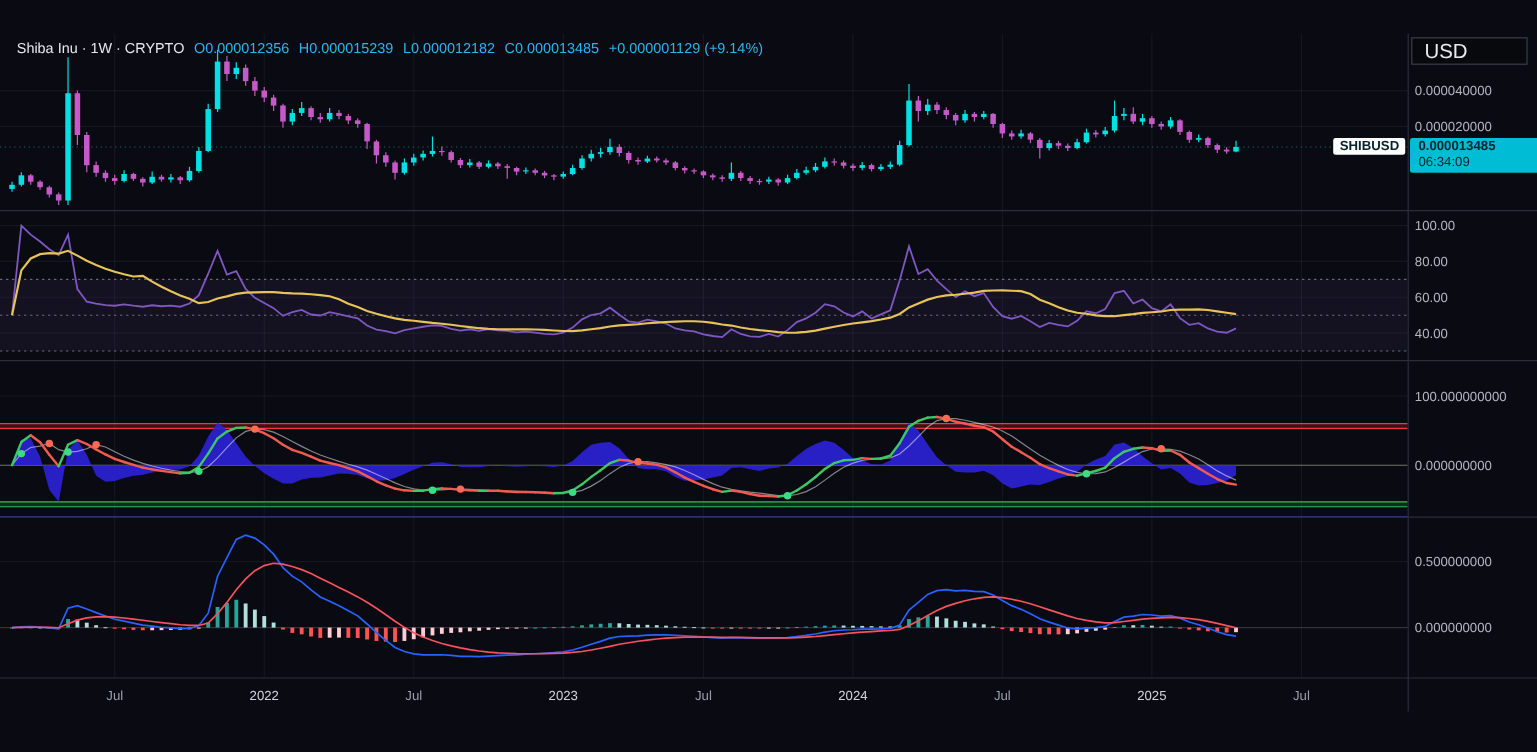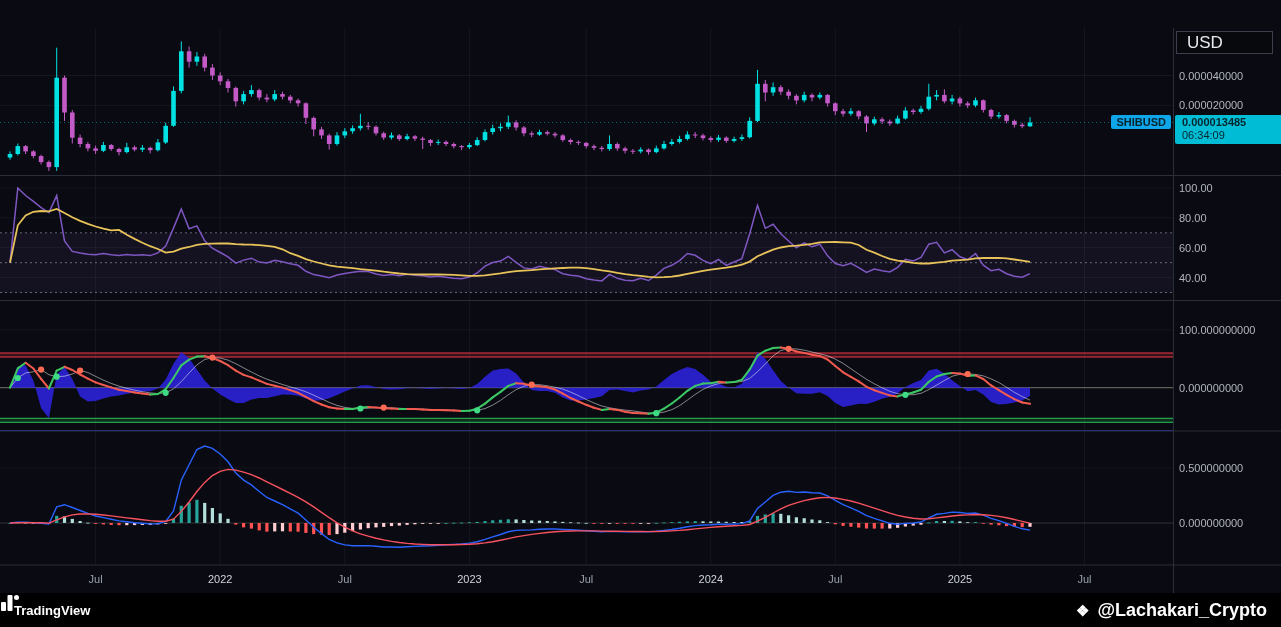--- a/index.html
+++ b/index.html
@@ -8,21 +8,21 @@
     font-family:"Liberation Sans",sans-serif}
   .screenshot svg{position:absolute;top:0;left:0}
   .screenshot text{font-family:"Liberation Sans",sans-serif}
   .publish-bar{position:absolute;top:0;left:0;width:100%;height:28px;background:#1d1f26;color:#eef1f5;
     font-size:12px;font-weight:bold;line-height:28px;padding-left:13px;z-index:5}
   .legend{position:absolute;top:33px;left:14px;z-index:4;font-size:12px;display:flex;gap:8px;white-space:nowrap}
   .legend .sym{color:#e6e9ef}
   .legend .val{color:#2bb5f0}
   .usd-btn{position:absolute;top:31px;left:1176px;width:97px;height:23px;background:#08090d;
     border:1px solid #3a3f4b;color:#e6e9ef;font-size:17px;line-height:21px;padding-left:10px;z-index:4}
-  .sym-badge{position:absolute;right:110px;top:115px;background:#0ea5e9;color:#06242d;font-size:11px;
+  .sym-badge{position:absolute;right:110px;top:115px;background:#ffffff;color:#06242d;font-size:11px;
     font-weight:bold;padding:1px 5px;z-index:4;border-radius:2px}
   .price-badge{position:absolute;left:1175px;top:115px;width:126px;background:#00bcd4;color:#06242d;
     font-size:11px;z-index:4;border-radius:2px;padding:1px 0 2px 7px;line-height:13px}
   .price-badge .pb-price{font-weight:bold}
   .footer{position:absolute;bottom:0;left:0;width:100%;height:34px;background:#000;display:flex;
     align-items:center;justify-content:space-between;padding:0 14px;z-index:5}
   .brand{display:flex;align-items:center;gap:7px;color: #fff;font-size:13px;font-weight:bold}
   .handle{display:flex;align-items:center;gap:8px;color:#fff;font-size:18px;font-weight:bold}
   .handle .diamond{font-size:15px;line-height:1}
 </style>
@@ -654,38 +654,32 @@
       <g>
         <line x1="0" x2="1281" y1="175.5" y2="175.5" stroke="#2a2e39"></line>
         <line x1="0" x2="1281" y1="300.5" y2="300.5" stroke="#2a2e39"></line>
         <line x1="0" x2="1281" y1="431" y2="431" stroke="#2a2e39"></line>
         <line x1="0" x2="1281" y1="565" y2="565" stroke="#2a2e39"></line>
         <line x1="1173.5" x2="1173.5" y1="28" y2="593" stroke="#2a2e39"></line>
       </g>
     </svg>
 
 
+  <div class="legend">
+    <span class="sym">Shiba Inu · 1W · CRYPTO</span>
+    <span class="val">O0.000012356</span>
+    <span class="val">H0.000015239</span>
+    <span class="val">L0.000012182</span>
+    <span class="val">C0.000013485</span>
+    <span class="val">+0.000001129 (+9.14%)</span>
+  </div>
 
   <div class="usd-btn">USD</div>
 
   <div class="sym-badge" style="top: 114.975px;">SHIBUSD</div>
 
   <div class="price-badge" style="top: 114.975px;">
     <div class="pb-price">0.000013485</div>
     <div class="pb-count">06:34:09</div>
   </div>
 
-  <div class="footer">
-    <div class="brand">
-      <svg width="20" height="20" viewBox="0 0 20 20">
-        <rect x="1" y="9" width="5" height="9" rx="1" fill="#fff"></rect>
-        <rect x="7.5" y="2" width="5" height="16" rx="1" fill="#fff"></rect>
-        <circle cx="16.5" cy="4.5" r="2.5" fill="#fff"></circle>
-      </svg>
-      <span>TradingView</span>
-    </div>
-    <div class="handle">
-      <span class="diamond">❖</span>
-      <span>@Lachakari_Crypto</span>
-    </div>
-  </div>
 
 </div>
 
 </body></html>

